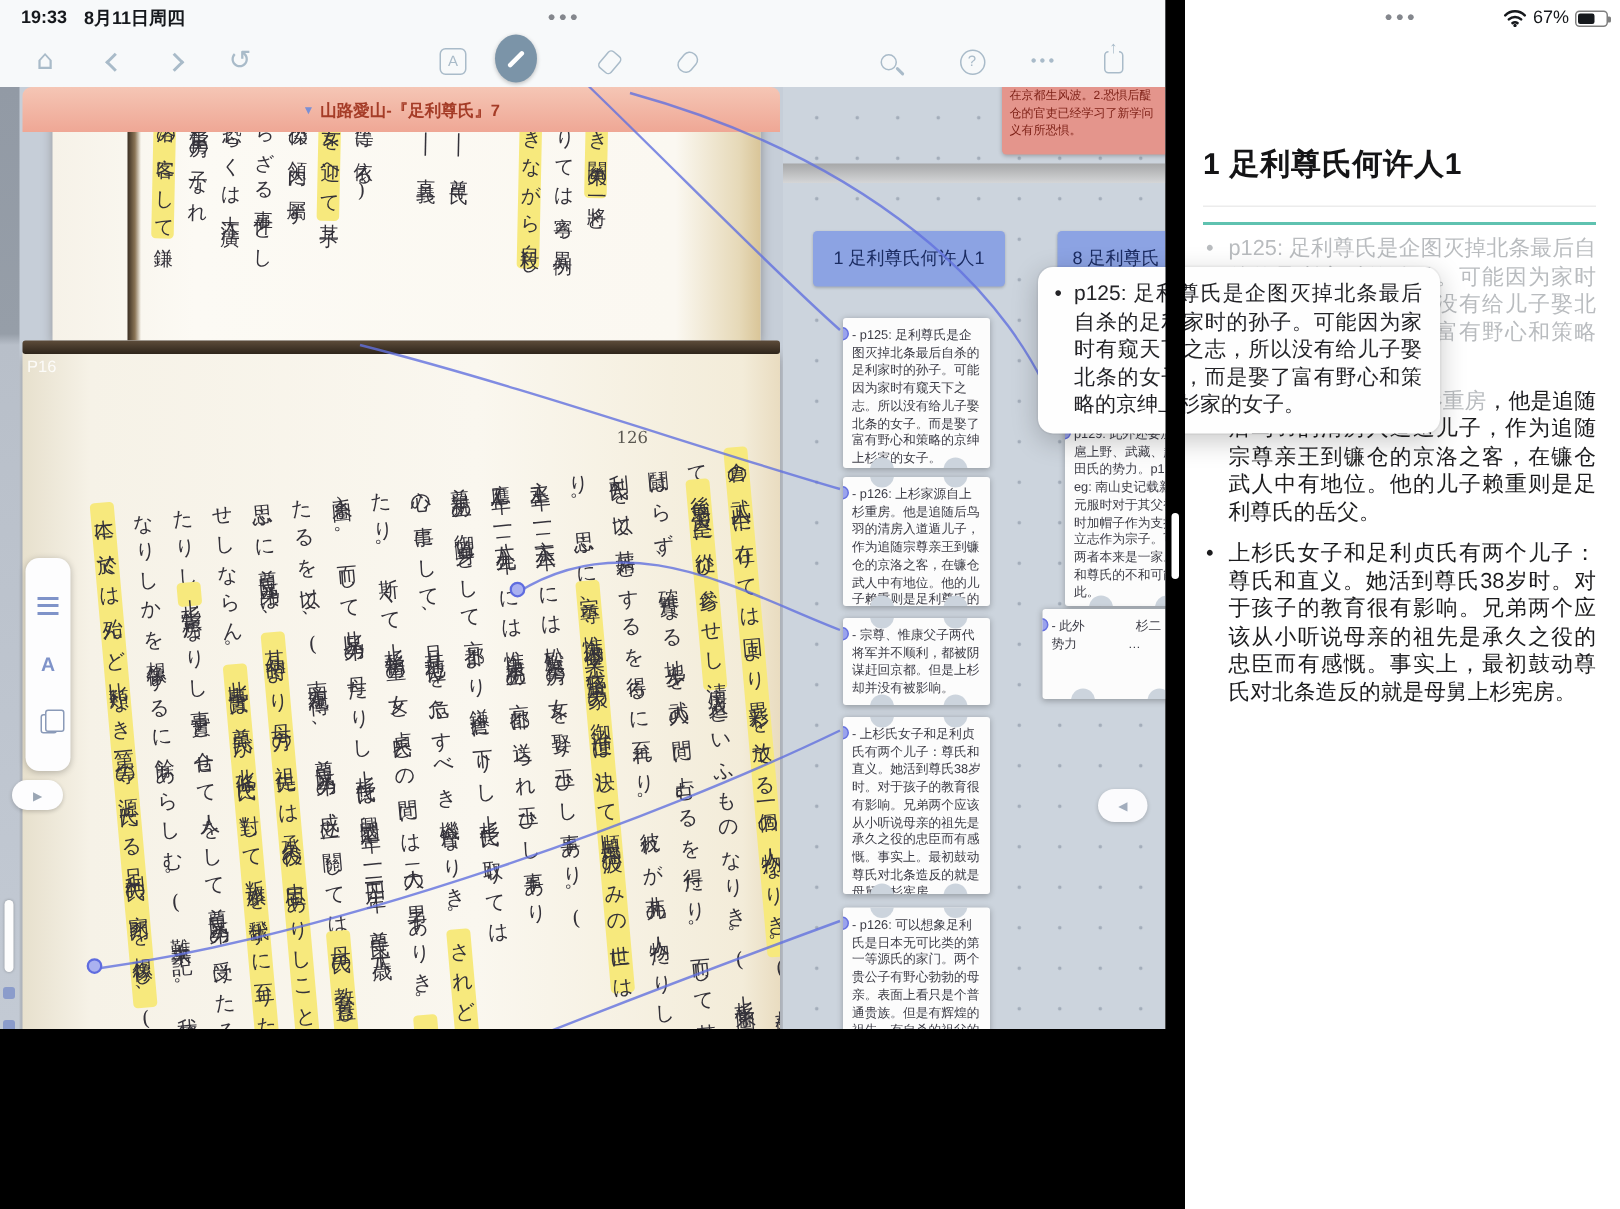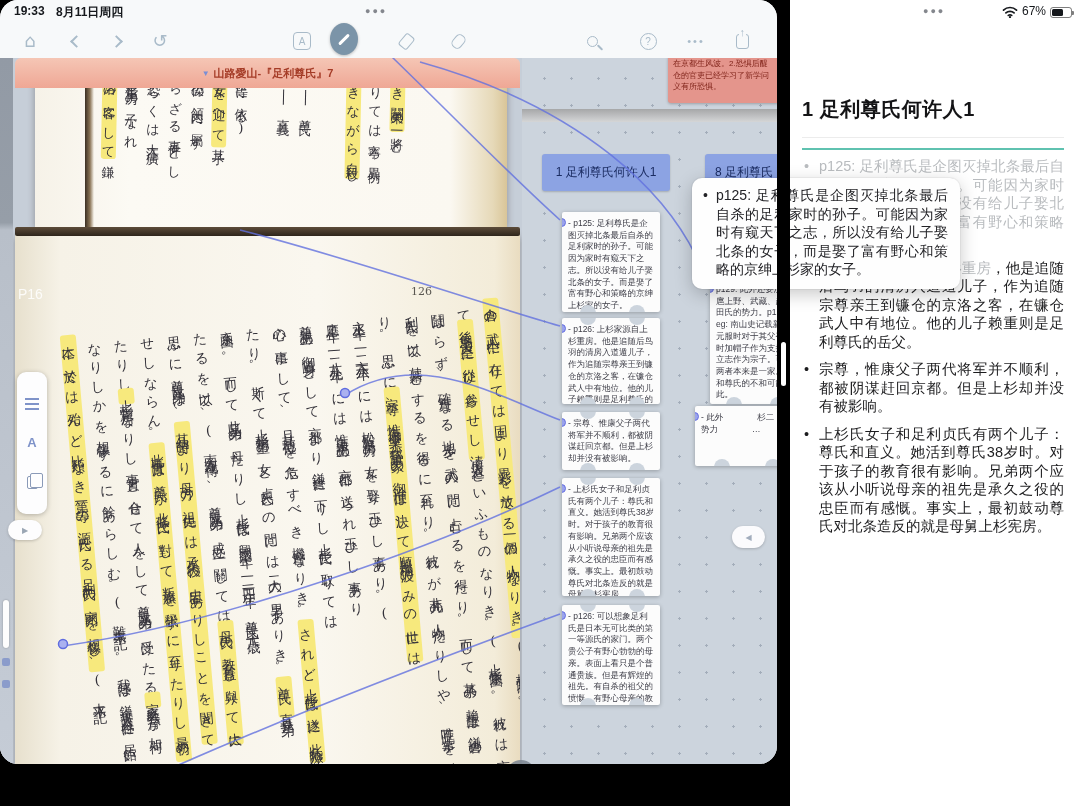--- a/index.html
+++ b/index.html
@@ -1,19 +1,19 @@
 <!DOCTYPE html>
 <html><head>
 <meta charset="utf-8">
 <style>
   html,body{margin:0;padding:0;width:1080px;height:806px;overflow:hidden;background:#000;
     font-family:"Liberation Sans",sans-serif;-webkit-font-smoothing:antialiased;}
   *{box-sizing:border-box;}
   
-  #leftwin{position:absolute;left:0;top:0;width:777px;height:764px;background:#f7f9fa;overflow:hidden;border-radius:18px;}
+  #leftwin{position:absolute;left:0;top:0;width:777px;height:686px;background:#f7f9fa;overflow:hidden;}
   .statusbar-l{position:absolute;left:0;top:0;width:100%;height:22px;background:#f7f9fa;z-index:30;}
   .time{position:absolute;left:14px;top:4px;font-size:12px;font-weight:700;color:#15181c;}
   .date{position:absolute;left:56px;top:4px;font-size:12px;font-weight:700;color:#15181c;}
   .dots-l{position:absolute;left:365px;top:6px;font-size:9px;letter-spacing:2px;color:#84878d;}
   .toolbar{position:absolute;left:0;top:22px;width:100%;height:36px;background:#f7f9fa;z-index:30;}
   .tb{position:absolute;top:5px;width:28px;height:28px;display:flex;align-items:center;justify-content:center;color:#a9bbc9;}
   .glyph{font-size:18px;line-height:1;font-family:"DejaVu Sans",sans-serif;}
   .chev{width:9px;height:9px;border-left:2px solid #a9bbc9;border-bottom:2px solid #a9bbc9;}
   .chev.l{transform:rotate(45deg);} .chev.r{transform:rotate(225deg);}
   .boxA{width:18px;height:18px;border:1.5px solid #a9bbc9;border-radius:4px;font-size:10px;display:flex;align-items:center;justify-content:center;color:#a9bbc9;}
@@ -33,21 +33,21 @@
   .edgesq{position:absolute;left:2px;width:8px;height:8px;border-radius:2px;background:#8b9ccb;}
   .docheader{position:absolute;left:15px;top:0;width:505px;height:30px;z-index:7;border-radius:6px 6px 0 0;
     background:linear-gradient(180deg,#f5c6b5 0%,#efa795 100%);display:flex;align-items:center;justify-content:center;}
   .dochdr-txt{font-size:11px;color:#a53c27;font-weight:600;}
   .dochdr-arrow{color:#7a8fd4;font-size:8px;margin-right:4px;}
   .page{position:absolute;background:#fbf8f1;box-shadow:0 2px 7px rgba(40,30,20,.35);overflow:hidden;}
   #page-top{left:35px;top:3px;width:472px;height:166px;background:linear-gradient(90deg,#f6f2e8 0%,#fcfaf4 20%,#fbf8f1 88%,#e6d9b8 97%,#d9c598 100%);}
   #page-top .gutter{position:absolute;left:50px;top:0;width:9px;height:100%;background:linear-gradient(90deg,#3a2e22,#7c6richa 60%,transparent);background:linear-gradient(90deg,#3a2e22,#8a7456 55%,transparent);}
   #page-bottom{left:15px;top:177px;width:505px;height:571px;background:linear-gradient(90deg,#e7e0cd 0%,#f6f2e7 9%,#faf7ef 60%,#f3ecd9 95%,#e9dcc0 100%);}
   .betweenpages{position:absolute;left:15px;top:169px;width:505px;height:9px;background:linear-gradient(180deg,#5d4c3a,#2e251b);border-radius:2px;z-index:6;}
-  .pagelabel{position:absolute;left:18px;top:181px;z-index:9;font-size:14px;color:rgba(255,255,255,.85);margin-top:47px;}
+  .pagelabel{position:absolute;left:18px;top:181px;z-index:9;font-size:11px;color:rgba(255,255,255,.85);}
   .pagenum{position:absolute;right:88px;top:50px;font-size:11px;color:#5a5751;font-family:"DejaVu Serif",serif;}
   .vcols{position:absolute;writing-mode:vertical-rl;text-orientation:upright;font-family:"DejaVu Serif",serif;color:#34323a;}
   #tp-cols{top:14px;right:100px;height:148px;font-size:13px;transform:rotate(1.2deg);}
   #tp-cols p{margin:0;line-height:22px;letter-spacing:4px;}
   #bp-cols{top:62px;right:18px;height:505px;font-size:13.5px;transform:rotate(-5deg);transform-origin:top right;}
   #bp-cols p{margin:0;line-height:26.5px;letter-spacing:4px;}
   .hl{background:#f7e97d;border-radius:3px;box-decoration-break:clone;-webkit-box-decoration-break:clone;}
   .annot{position:absolute;writing-mode:vertical-rl;text-orientation:upright;color:#3f56d6;font-size:8px;z-index:9;letter-spacing:1px;font-family:"DejaVu Sans",sans-serif;}
   
   .ltoolbar{position:absolute;left:17px;top:314px;width:30px;height:142px;background:#fdfdfe;border-radius:9px;box-shadow:0 1px 5px rgba(0,0,0,.25);z-index:10;display:flex;flex-direction:column;align-items:center;justify-content:space-evenly;}
@@ -295,19 +295,18 @@
         <i></i>
       </span>
   </div>
   <div class="rcontent">
     <div class="rtitle">1 足利尊氏何许人1</div>
     <hr class="rhr">
     <div class="tealline"></div>
     <ul class="rlist" id="rlist">
         <li class="gray"><span>p125: 足利尊氏是企图灭掉北条最后自杀的足利家时的孙子。可能因为家时有窥天下之志，所以没有给儿子娶北条的女子，而是娶了富有野心和策略的京绅上杉家的女子。</span></li>
         <li><span class="grayseg">p125: 上杉家源自上杉重房</span><span>，他是追随后鸟羽的清房入道遁儿子，作为追随宗尊亲王到镰仓的京洛之客，在镰仓武人中有地位。他的儿子赖重则是足利尊氏的岳父。</span></li>
-        <li><span>宗尊，惟康父子两代将军并不顺利，都被阴谋赶回京都。但是上杉却并没有被影响。</span></li>
         <li><span>上杉氏女子和足利贞氏有两个儿子：尊氏和直义。她活到尊氏38岁时。对于孩子的教育很有影响。兄弟两个应该从小听说母亲的祖先是承久之役的忠臣而有感慨。事实上，最初鼓动尊氏对北条造反的就是母舅上杉宪房。</span></li>
       </ul>
   </div>
 </div>
 
 <div id="popup"><span>p125: 足利尊氏是企图灭掉北条最后自杀的足利家时的孙子。可能因为家时有窥天下之志，所以没有给儿子娶北条的女子，而是娶了富有野心和策略的京绅上杉家的女子。</span></div>
 
 </body></html>

